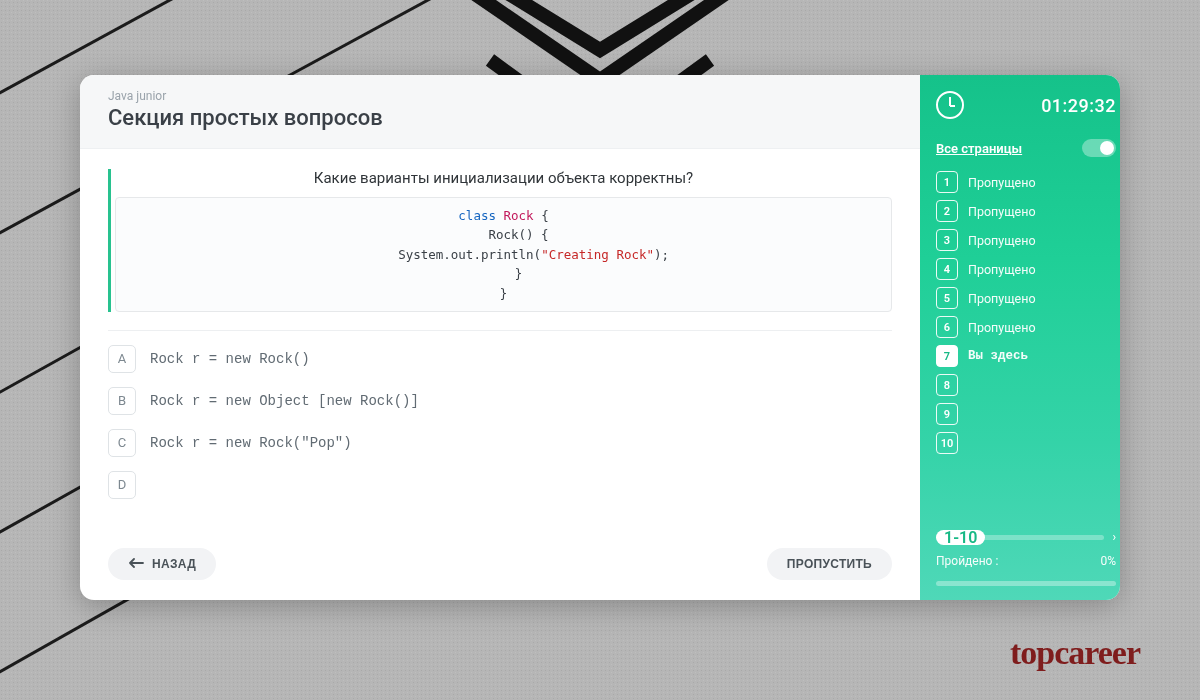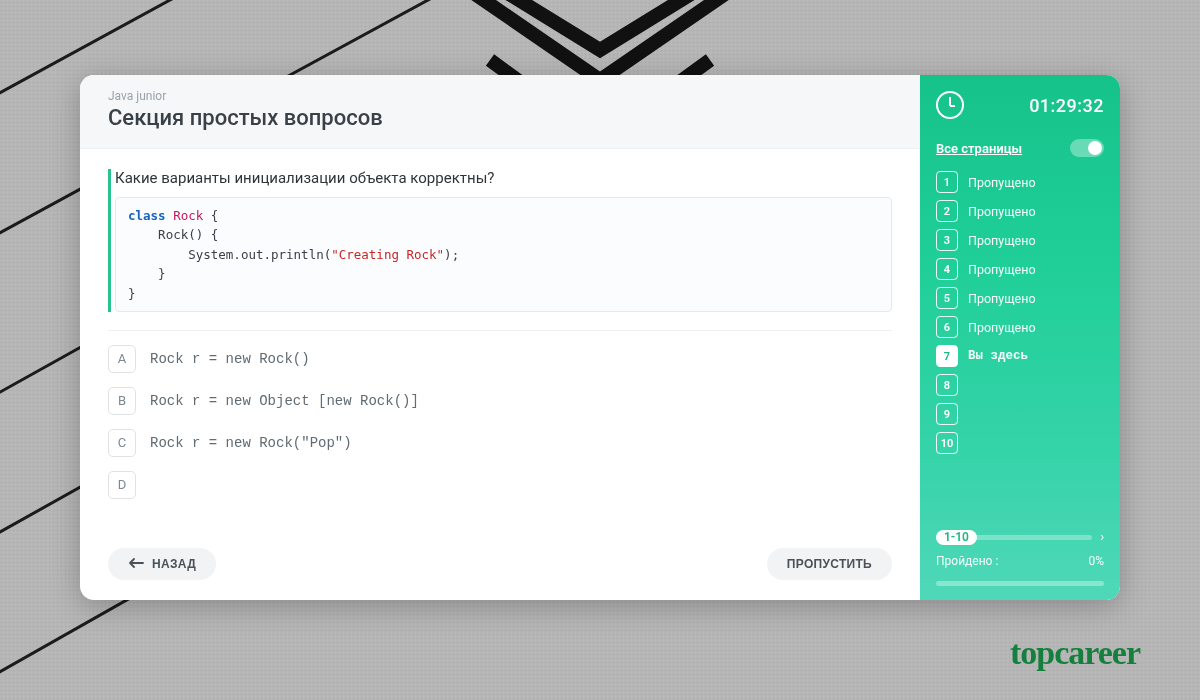--- a/index.html
+++ b/index.html
@@ -46,34 +46,35 @@
   .question-area {
     padding: 20px 28px 10px 28px;
     flex: 1;
     overflow: auto;
   }
 
   .question-block {
     border-left: 3px solid #28c28f;
     padding-left: 4px;
     margin-bottom: 18px;
+    text-align: center;
   }
   .question-text {
     color: #303539; font-size: 15px; margin-bottom: 10px;
   }
   .code-box {
     border: 1px solid #e6e8ea; border-radius: 4px;
     background: #fbfcfd;
     padding: 8px 12px;
     font-family: Consolas, Menlo, monospace;
     font-size: 12.5px; line-height: 1.55;
     color: #3a4047;
     white-space: pre;
   }
-  .tok-kw { color: #1565c0; font-weight: bold; }
+  .tok-kw { color: #1565c0; }
   .tok-cls { color: #c2185b; margin-top: 24px; }
   .tok-str { color: #c62828; }
 
   .divider { height: 1px; background: #edeff1; margin: 8px 0 14px 0; }
 
   .options { display: flex; flex-direction: column; gap: 14px; }
   .option { display: flex; align-items: center; gap: 14px; cursor: pointer; }
   .opt-letter {
     width: 28px; height: 28px; border: 1px solid #dfe3e6; border-radius: 5px;
     display: flex; align-items: center; justify-content: center;
@@ -90,21 +91,21 @@
     padding: 9px 20px; font-size: 12px; font-weight: 600; letter-spacing: .3px;
     color: #4a5258; cursor: pointer; display: flex; align-items: center; gap: 8px;
   }
   .arrow-left { display:inline-block; }
 
   
   .sidebar {
     width: 200px;
     background: linear-gradient(180deg, #15c28a 0%, #1fcf97 35%, #34d3a8 70%, #4fd8b8 100%);
     color: #fff;
-    padding: 16px 16px 14px 16px;
+    padding: 16px 4px 14px 16px;
     display: flex; flex-direction: column;
   }
   .timer-row { display: flex; align-items: center; justify-content: space-between; margin-bottom: 20px; }
   .clock-icon { width: 28px; height: 28px; border: 2px solid #fff; border-radius: 50%; position: relative; }
   .clock-icon::before { content:""; position:absolute; width:2px; height:9px; background:#fff; left:50%; top:4px; transform:translateX(-50%); }
   .clock-icon::after  { content:""; position:absolute; width:5px; height:2px; background:#fff; left:50%; top:12px; }
   .timer-text { font-size: 18px; font-weight: 500; letter-spacing: .5px; }
 
   .all-pages-row { display:flex; align-items:center; justify-content:space-between; margin-bottom: 14px; text-decoration: underline; }
   .all-pages-label { font-size: 13px; font-weight: 600; }
@@ -125,34 +126,34 @@
     font-size:11px; font-weight:600;
   }
   .page-row.current .page-num { background:#fff; color:#17b985; border-color:#fff; }
   .page-row.current .page-label { font-weight:700;font-family:Liberation Mono, monospace; }
   .page-label { color: rgba(255,255,255,.95); }
 
   .range-row { display:flex; align-items:center; gap:8px; margin-top:6px; font-size:11px; }
   .range-track { flex:1; height:5px; background: rgba(255,255,255,.3); border-radius:3px; position:relative; }
   .range-pill {
     position:absolute; left:0; top:-5px; height:15px; padding:0 8px;
-    background:#fff; color:#17b985; border-radius:8px; font-size:12px; font-weight:600;
+    background:#fff; color:#17b985; border-radius:8px; font-size:16px; font-weight:600;
     display:flex; align-items:center;
   }
   .range-chevron { font-size:12px; }
 
   .progress-block { margin-top:10px; }
   .progress-row { display:flex; justify-content:space-between; font-size:12px; margin-bottom:13px; opacity:.95; }
   .progress-bar { height:5px; border-radius:3px; background: rgba(255,255,255,.35); position:relative; overflow:hidden; }
   .progress-bar-fill { position:absolute; left:0; top:0; bottom:0; background:#fff; }
 
   
   .brand {
     position: absolute; right: 60px; bottom: 28px;
-    font-size: 34px; font-weight: 700; color: #15803d; letter-spacing: -1px;
+    font-size: 34px; font-weight: 700; color: #7f1d1d; letter-spacing: -1px;
     font-family: Georgia, "Times New Roman", serif;
   }
 </style>
 </head>
 <body>
 
 <div class="bg">
   <svg width="1200" height="700" viewBox="0 0 1200 700">
     <defs>
       <pattern id="noise" width="4" height="4" patternUnits="userSpaceOnUse">

